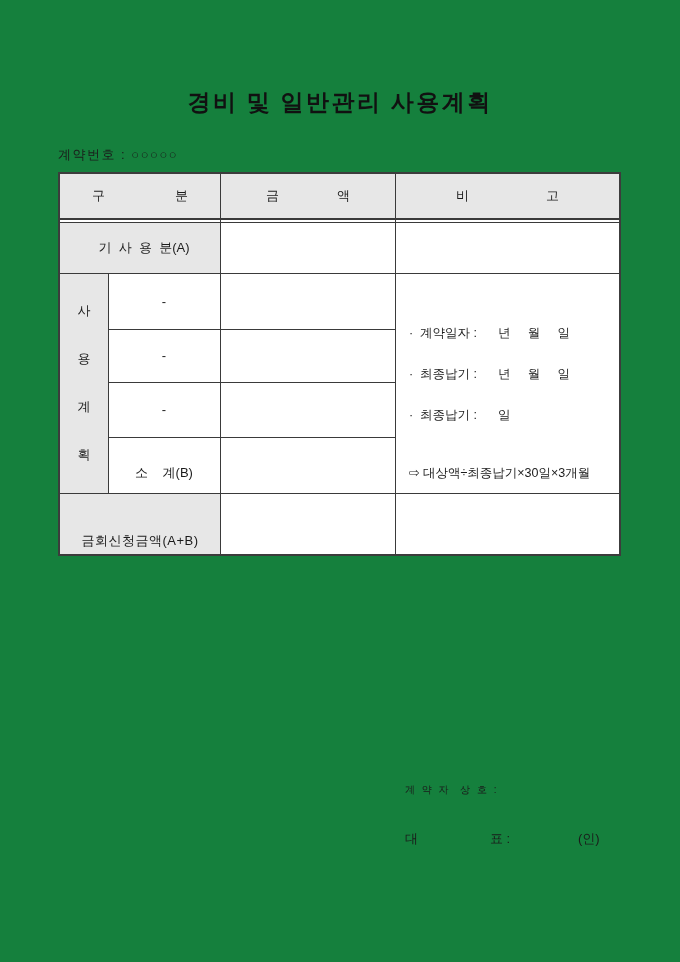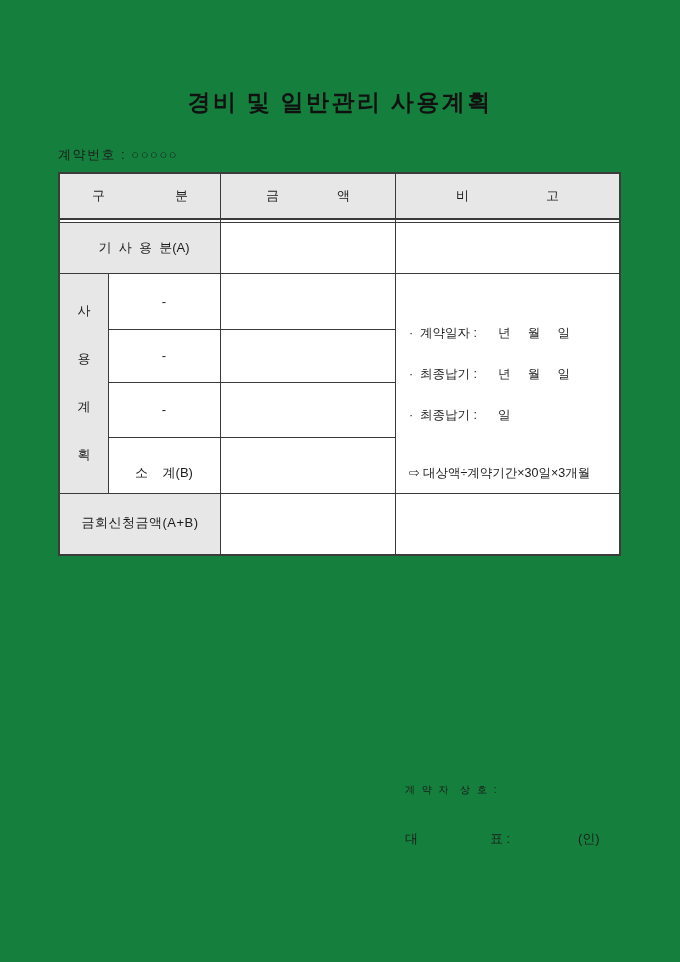--- a/index.html
+++ b/index.html
@@ -128,24 +128,24 @@
 
     <div class="cell" style="left:161px; top:99px; width:174px; height:56px;"></div>
     <div class="cell" style="left:161px; top:155px; width:174px; height:53px;"></div>
     <div class="cell" style="left:161px; top:208px; width:174px; height:55px;"></div>
     <div class="cell" style="left:161px; top:263px; width:174px; height:56px;"></div>
 
     <div class="remarks" style="left:336px; top:99px; width:223px; height:220px;">
       <span class="rline" style="top:32px;">·  계약일자 :      년     월     일</span>
       <span class="rline" style="top:73px;">·  최종납기 :      년     월     일</span>
       <span class="rline" style="top:114px;">·  최종납기 :      일</span>
-      <span class="rline" style="top:172px;"><span>⇨</span><span> 대상액÷계약기간×30일×3개월</span></span>
+      <span class="rline" style="top:172px;"><span>⇨</span><span> 대상액÷최종납기×30일×3개월</span></span>
     </div>
 
-    <div class="cell centered" style="left:0; top:318px; width:160px; height:61px; letter-spacing:0.5px;text-align:right;">금회신청금액(A+B)</div>
+    <div class="cell centered" style="left:0; top:336px; width:160px; height:61px; letter-spacing:0.5px;text-align:right;">금회신청금액(A+B)</div>
     <div class="cell" style="left:161px; top:319px; width:174px; height:61px;"></div>
     <div class="cell" style="left:336px; top:319px; width:223px; height:61px;"></div>
 
   </div>
 
 
   <div class="sig-company">계 약 자  상 호 :</div>
 
   <div class="sig-rep">
     <span class="p1">대</span>

